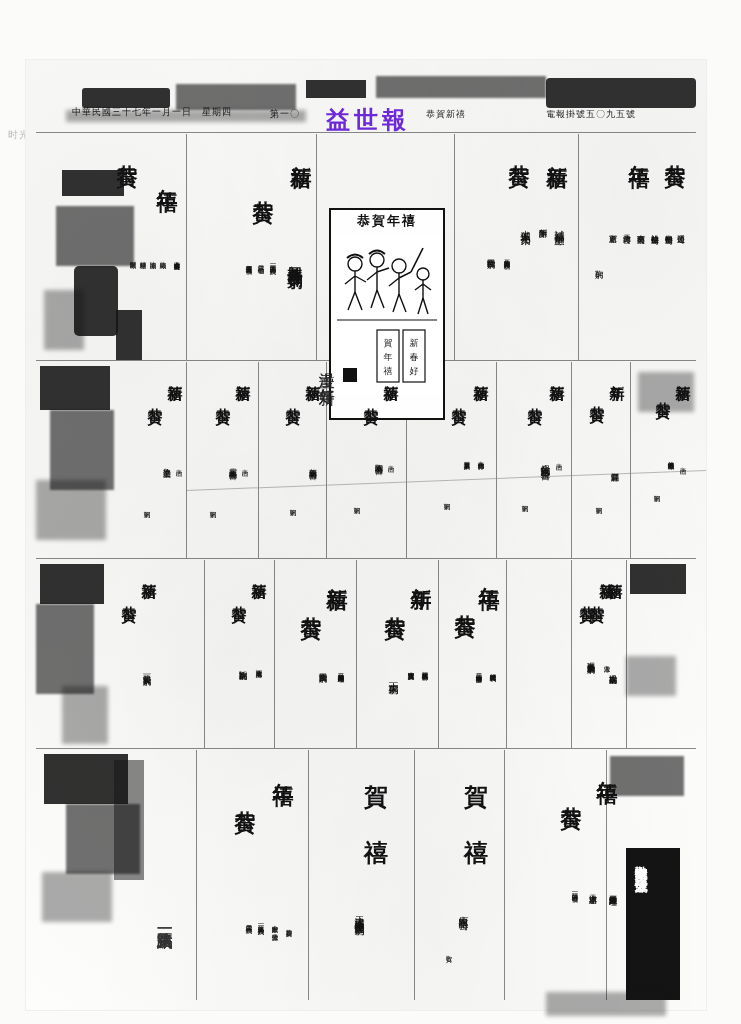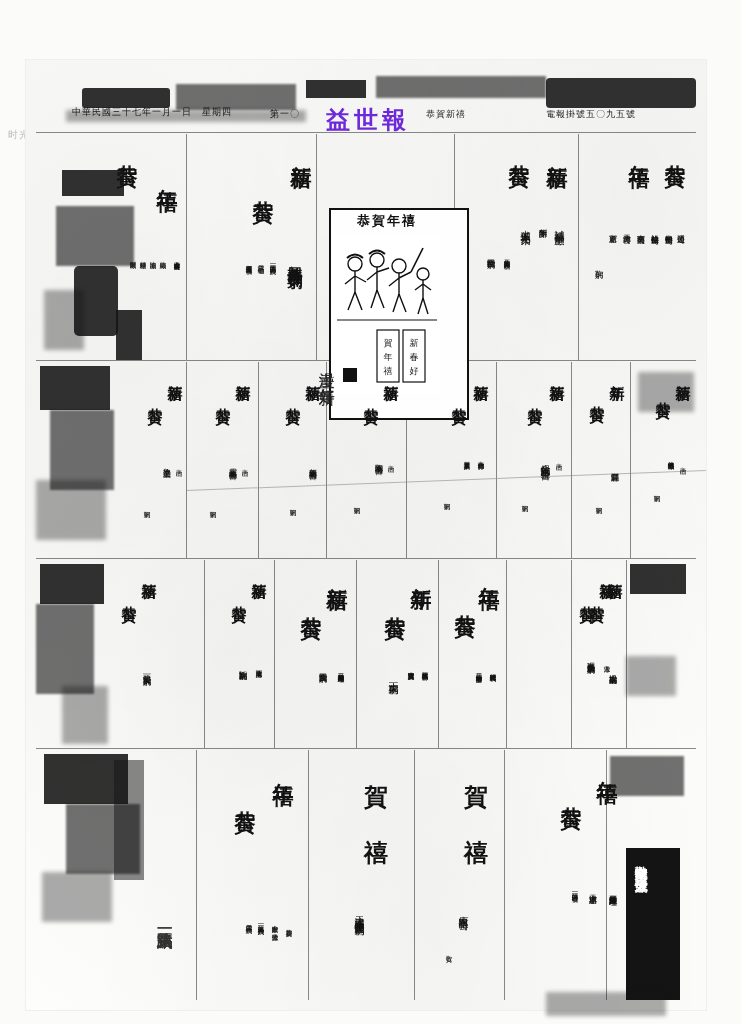--- a/index.html
+++ b/index.html
@@ -127,21 +127,20 @@
     letter-spacing: 0.3px;
   }
   .cartoon {
     position: absolute;
     left: 303px;
     top: 148px;
     width: 112px;
     height: 208px;
     border: 2px solid #111;
     background: #fefefe;
-    padding-left: 24px;
   }
   .cartoon .cap {
     position: absolute;
     top: 2px;
     left: 0;
     width: 112px;
     text-align: center;
     font-size: 13px;
     font-weight: bold;
     letter-spacing: 2px;

